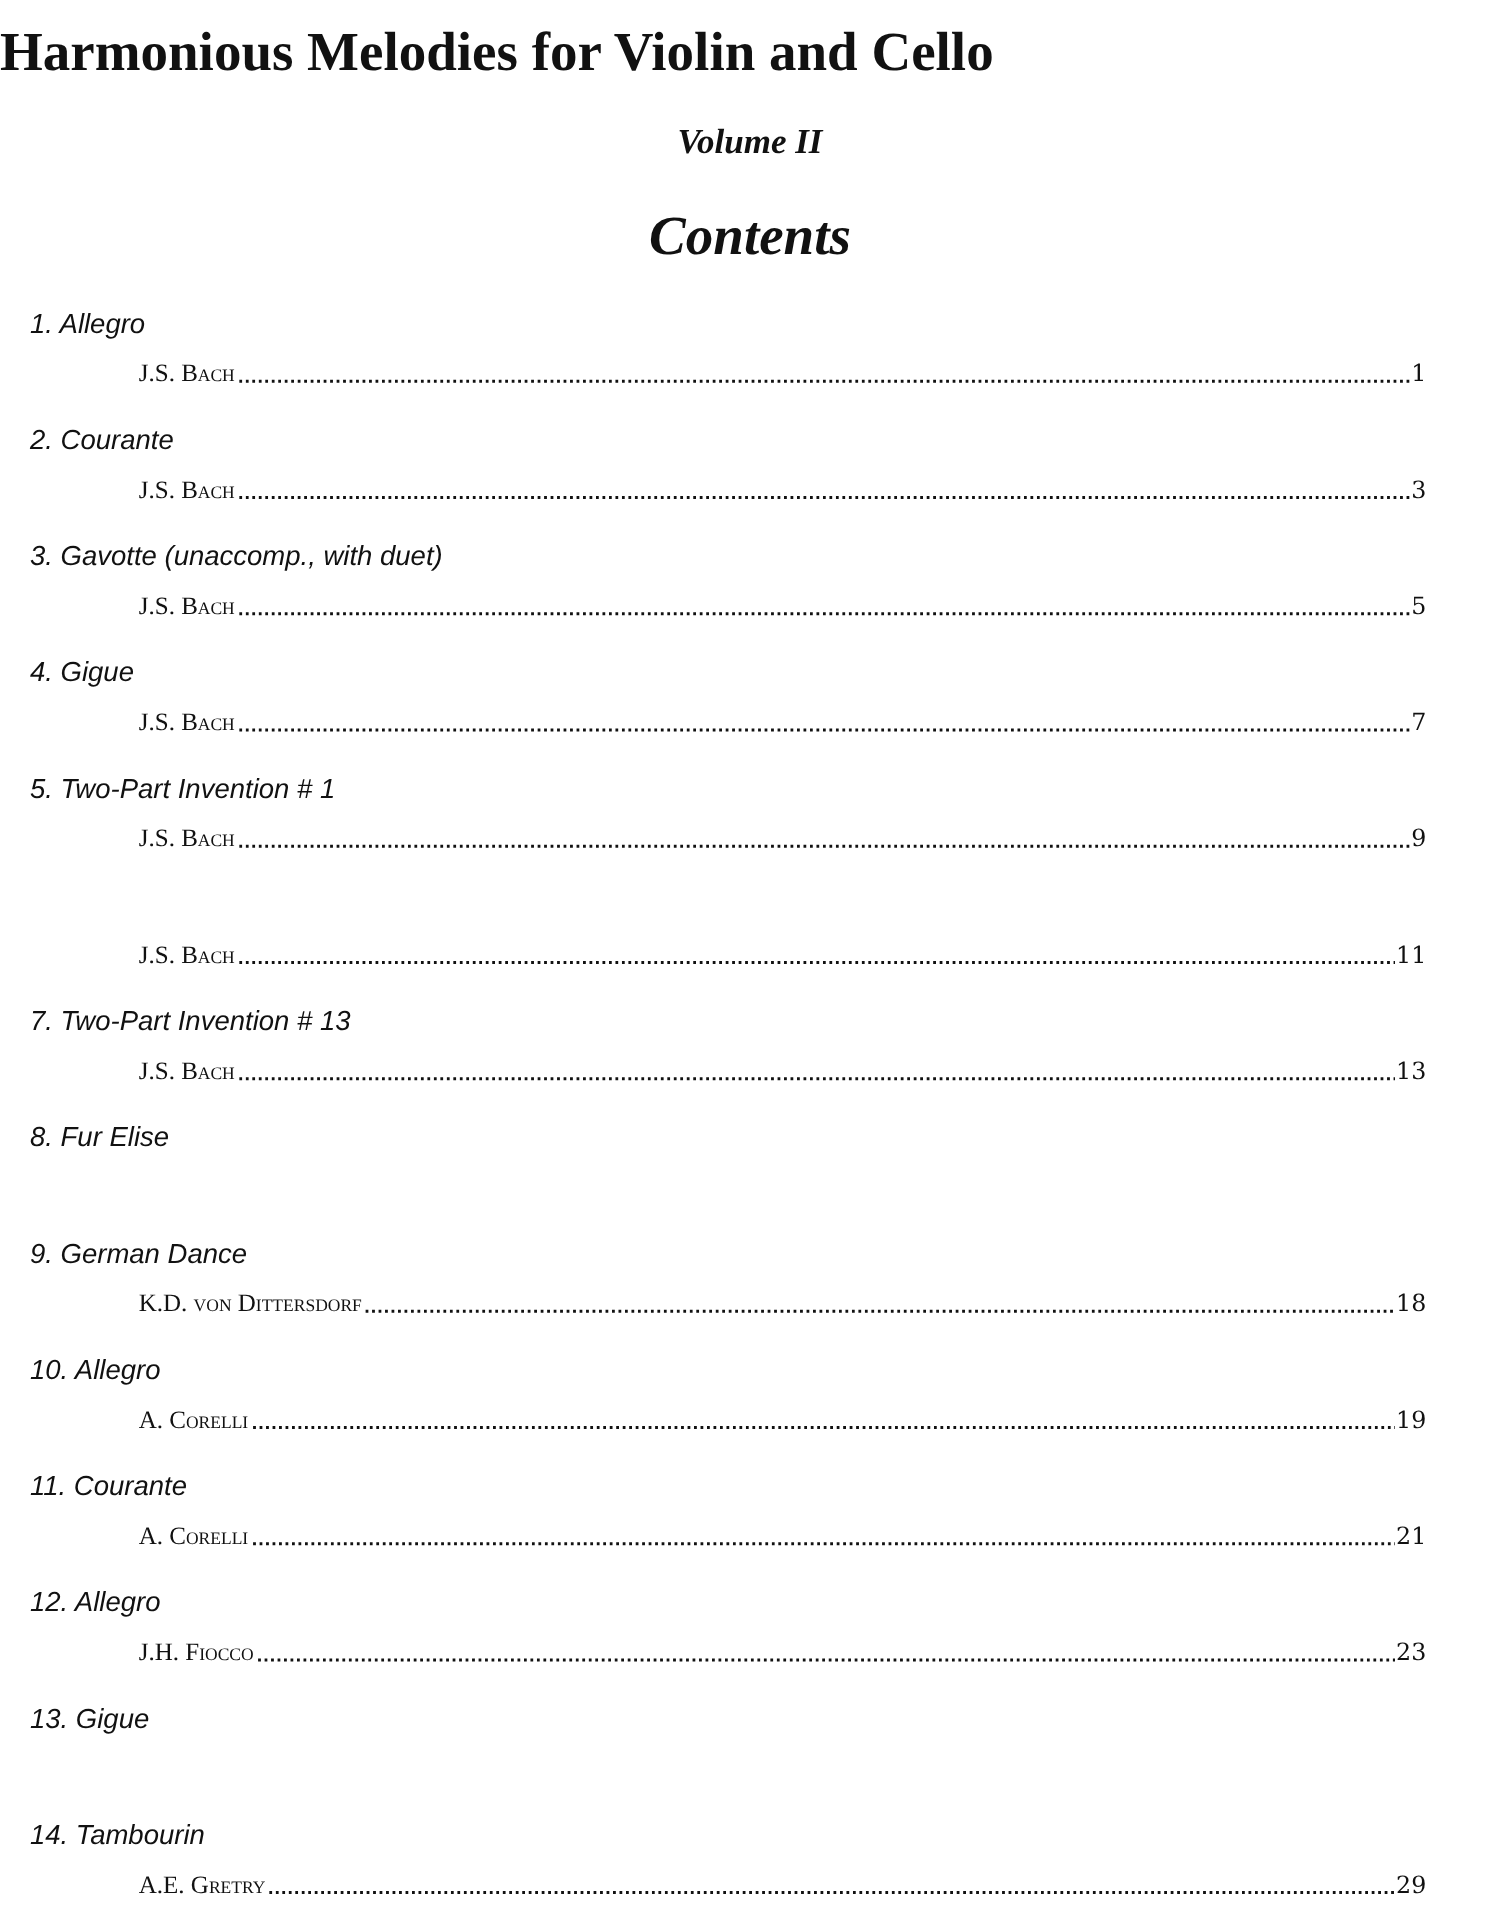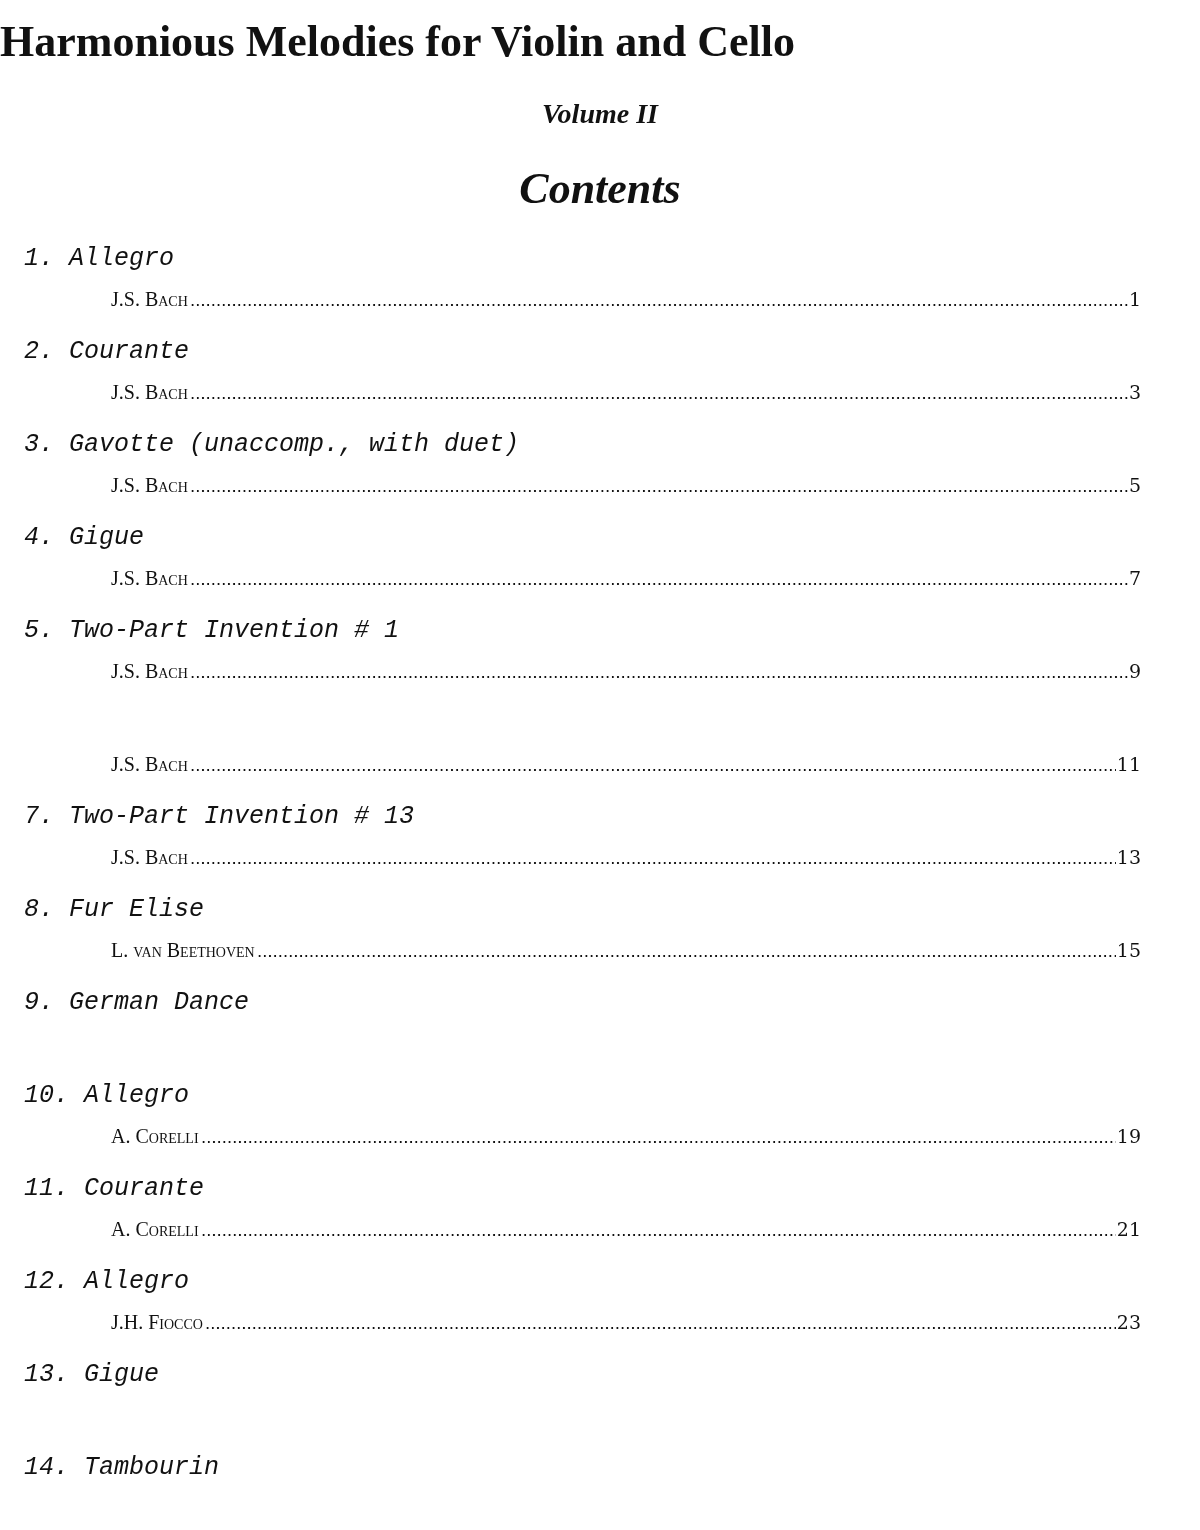--- a/index.html
+++ b/index.html
@@ -55,23 +55,23 @@
     .entry {
       position: absolute;
       left: 0;
       width: 1200px;
       height: 92px;
     }
     .entry-title {
       position: absolute;
       left: 24px;
       top: 2px;
-      font-family: Liberation Mono, monospace;
+      font-family: Liberation Sans, sans-serif;
       font-style: italic;
-      font-size: 25px;
+      font-size: 22px;
       line-height: 34px;
       white-space: nowrap;
     }
     .entry-line {
       position: absolute;
       left: 111px;
       top: 46px;
       width: 1030px;
       height: 26px;
       display: flex;
@@ -158,28 +158,28 @@
   <div class="entry" style="top:558px">
     <div class="entry-title">7. Two-Part Invention # 13</div>
     <div class="entry-line">
       <span class="composer">J.S. Bach</span>
       <span class="leader"></span>
       <span class="page-num">13</span>
     </div>
   </div>
   <div class="entry" style="top:651px">
     <div class="entry-title">8. Fur Elise</div>
-    <div class="entry-line">
-      <span class="composer">L. van Beethoven</span>
-      <span class="leader"></span>
-      <span class="page-num">15</span>
-    </div>
   </div>
   <div class="entry" style="top:744px">
     <div class="entry-title">9. German Dance</div>
+    <div class="entry-line">
+      <span class="composer">K.D. von Dittersdorf</span>
+      <span class="leader"></span>
+      <span class="page-num">18</span>
+    </div>
   </div>
   <div class="entry" style="top:837px">
     <div class="entry-title">10. Allegro</div>
     <div class="entry-line">
       <span class="composer">A. Corelli</span>
       <span class="leader"></span>
       <span class="page-num">19</span>
     </div>
   </div>
   <div class="entry" style="top:930px">
@@ -196,14 +196,19 @@
       <span class="composer">J.H. Fiocco</span>
       <span class="leader"></span>
       <span class="page-num">23</span>
     </div>
   </div>
   <div class="entry" style="top:1116px">
     <div class="entry-title">13. Gigue</div>
   </div>
   <div class="entry" style="top:1209px">
     <div class="entry-title">14. Tambourin</div>
+    <div class="entry-line">
+      <span class="composer">A.E. Gretry</span>
+      <span class="leader"></span>
+      <span class="page-num">29</span>
+    </div>
   </div>
 </div>
 
 </body></html>

